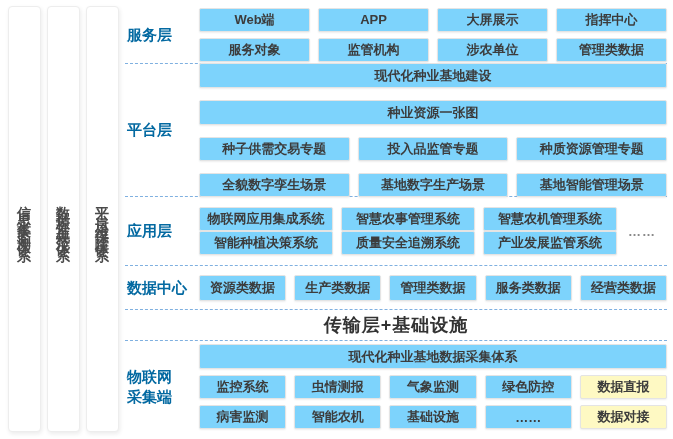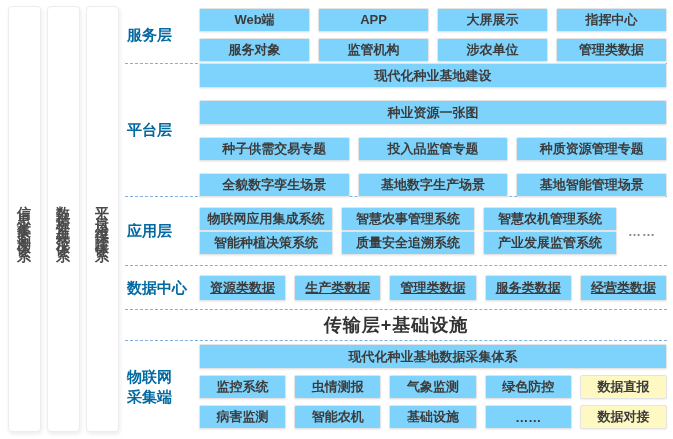--- a/index.html
+++ b/index.html
@@ -61,21 +61,21 @@
     white-space: nowrap; overflow: hidden;
   }
   .box.gray { background: #fef9c3; }
   .fullbar { height: 25px; }
   
   .sec-service  { height: 58px; }
   .sec-platform { height: 133px; }
   .sec-platform .content { gap: 12px; }
   .sec-app      { height: 69px; }
   .sec-data     { height: 44px; }
-  .sec-data .box { height: 26px; text-decoration: underline; }
+  .sec-data .box { height: 26px; }
   .sec-transport{ height: 31px; align-items: center; justify-content: center; }
   .transport-text { font-size: 18px; font-weight: bold; color: #333; letter-spacing: 1px; }
   .sec-iot      { flex: 1; }
   
   .app-wrap { flex: 1; display: flex; }
   .app-cols { flex: 1; display: flex; flex-direction: column; justify-content: center; }
   .ellipsis-col {
     width: 50px;
     display: flex; align-items: center; justify-content: center;
     color: #8a8a8a; font-weight: bold; font-size: 13px; letter-spacing: 1px;

